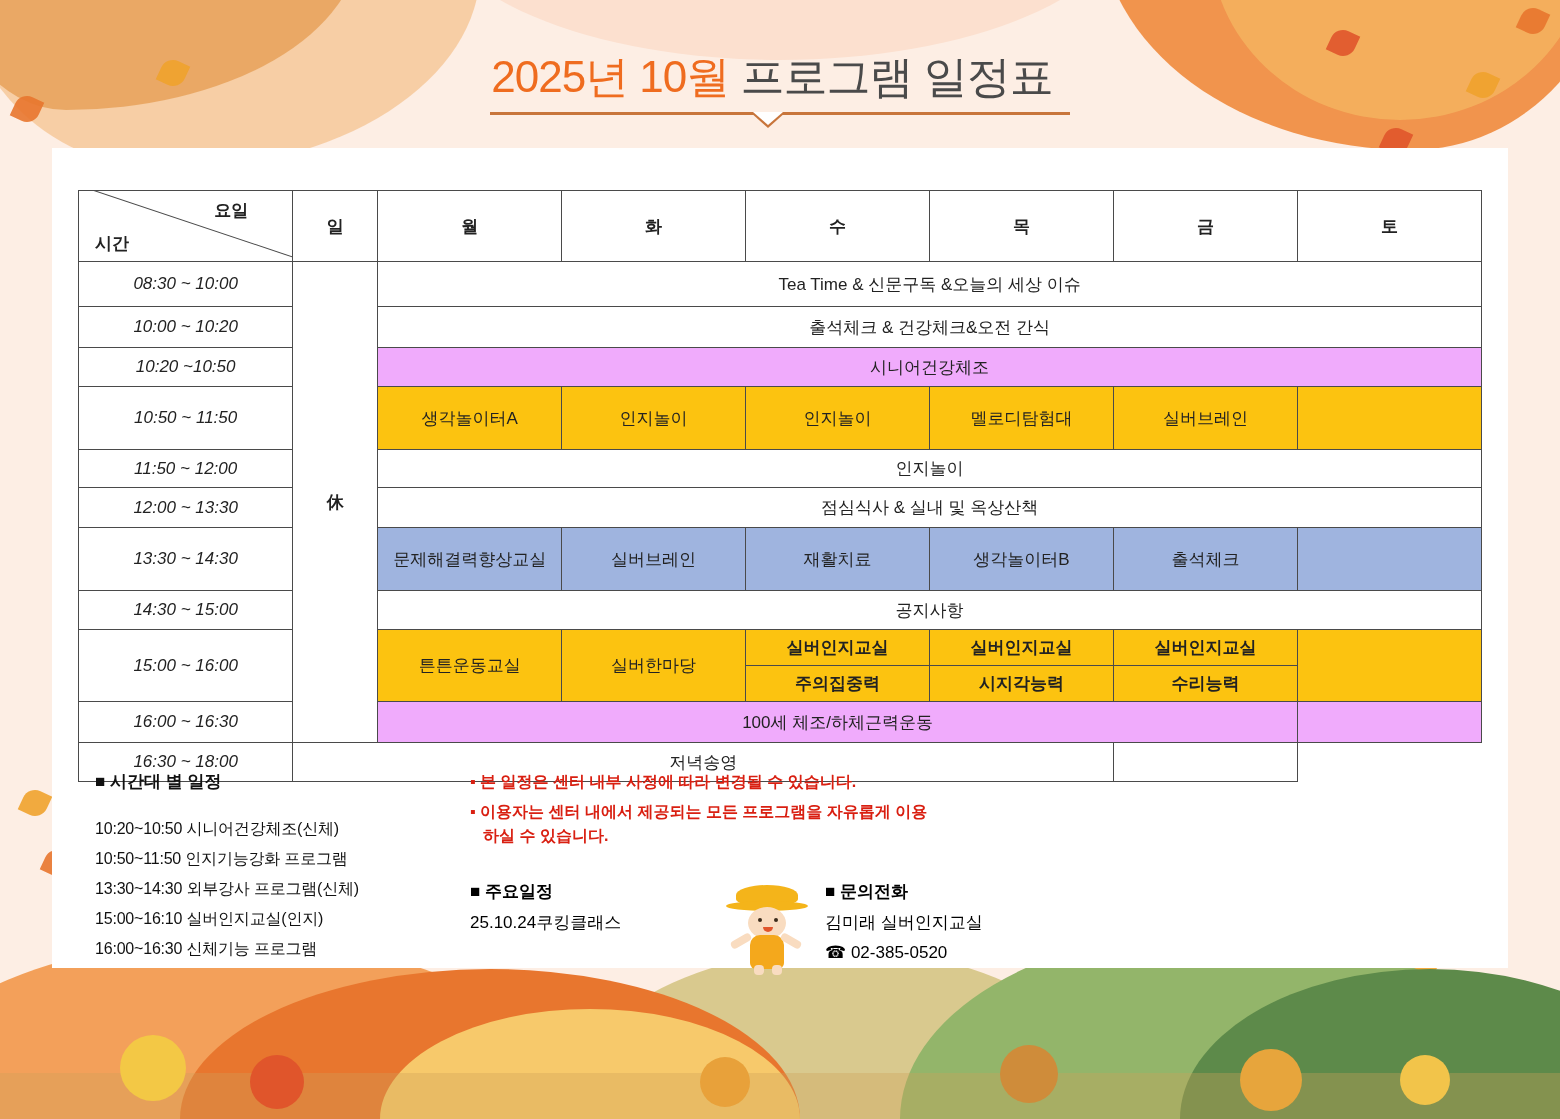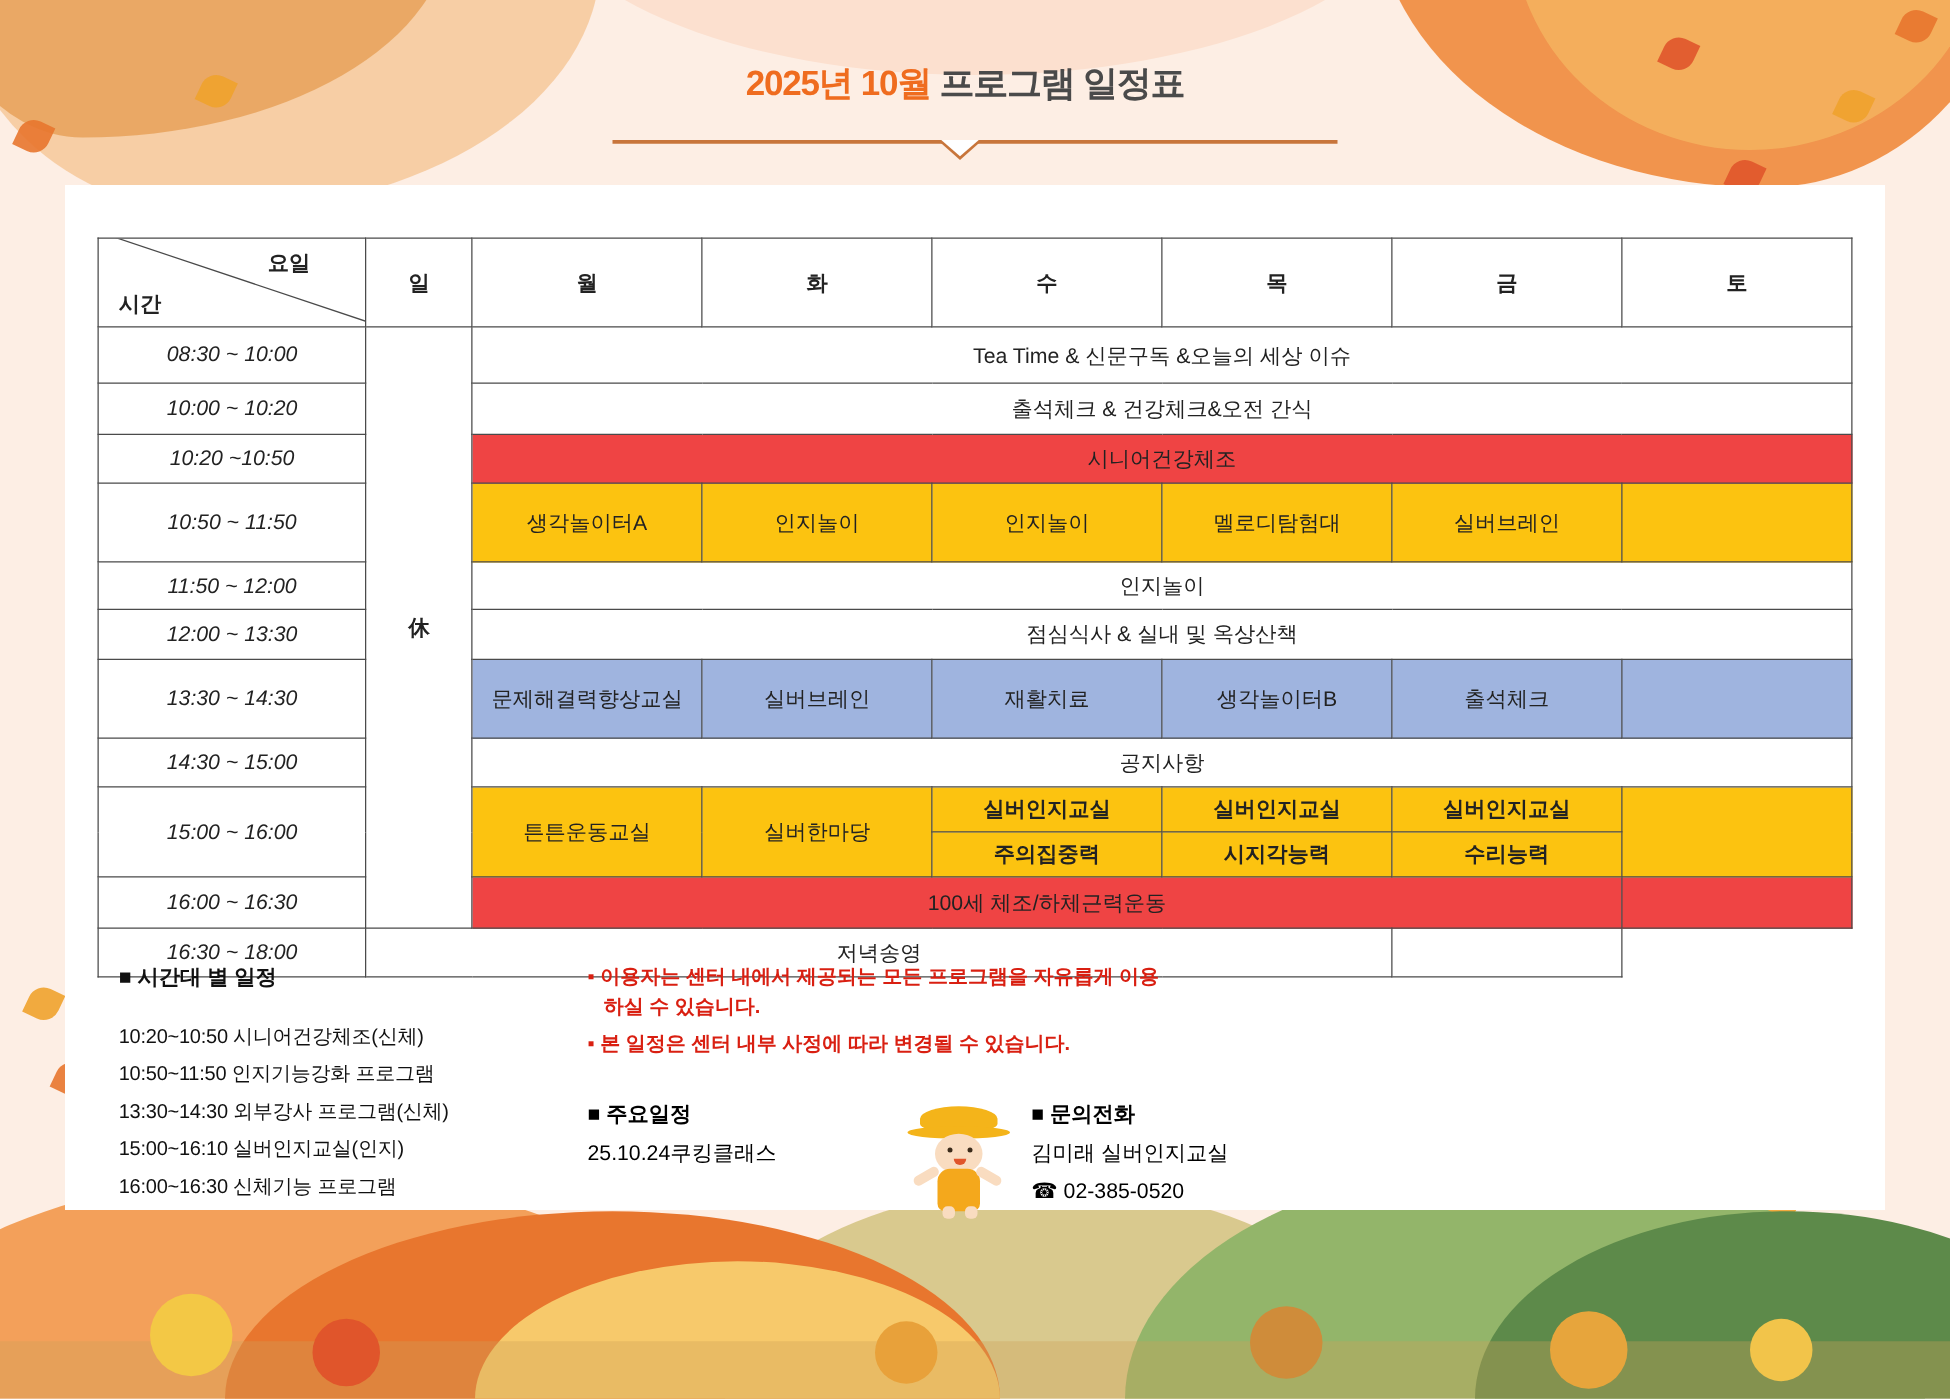--- a/index.html
+++ b/index.html
@@ -23,40 +23,40 @@
   .h5{left:1180px;bottom:0;width:500px;height:150px;background:#5d8a4a;}
   .h6{left:380px;bottom:0;width:420px;height:110px;background:#f7c96b;}
   .band{position:absolute;left:0;right:0;bottom:0;height:46px;background:#cfa05a;opacity:.35;}
   .tree{position:absolute;border-radius:50%;}
   .leaf{position:absolute;width:26px;height:26px;background:#e0552b;border-radius:50% 0 50% 0;transform:rotate(25deg);opacity:.9;}
   .leaf.y{background:#f0a22c;}
   .leaf.o{background:#e8762e;}
   
   .card{position:absolute;left:52px;top:148px;width:1456px;height:820px;background:#ffffff;}
   
-  .title{position:absolute;top:48px;left:0;right:16px;text-align:center;font-size:28px;font-weight:bold;letter-spacing:-1px;}
+  .title{position:absolute;top:48px;left:0;right:16px;text-align:center;font-size:44px;font-weight:normal;letter-spacing:-1px;}
   .title .o{color:#ef6c1f;}
   .title .d{color:#4a4a4a;}
   .title-underline{position:absolute;top:112px;left:490px;width:580px;height:3px;background:#c8753b;}
   .title-notch{position:absolute;top:112px;left:750px;width:0;height:0;border-left:18px solid transparent;border-right:18px solid transparent;border-top:16px solid #c8753b;}
   .title-notch-in{position:absolute;top:112px;left:753px;width:0;height:0;border-left:15px solid transparent;border-right:15px solid transparent;border-top:13px solid #ffffff;}
   
   table.sched{position:absolute;left:78px;top:190px;border-collapse:collapse;table-layout:fixed;width:1404px;}
   table.sched td, table.sched th{border:1px solid #4a4a4a;text-align:center;font-size:17px;color:#222;padding:0;}
   .corner{width:212px;height:70px;position:relative;}
   .corner .diag{position:absolute;left:0;top:0;width:100%;height:100%;overflow:hidden;}
   .corner .diag:after{content:"";position:absolute;left:-6px;top:-8px;width:252px;height:1px;background:#4a4a4a;transform:rotate(18.5deg);transform-origin:left top;}
   .corner .dow{position:absolute;right:44px;top:8px;font-weight:bold;font-size:17px;}
   .corner .tm{position:absolute;left:16px;bottom:6px;font-weight:bold;font-size:17px;}
   .dayhead{height:70px;font-weight:bold;font-size:19px;}
   .sun{color:#e02020;}
   .sat{color:#1b52c4;}
   .timecell{width:212px;font-size:17px;height:38px;font-style:italic;}
   .restcell{width:84px;color:#e02020;font-weight:bold;font-size:22px;}
-  .c-blue{background:#ef4444;}
+  .c-blue{background:#f0abfc;}
   .c-yellow{background:#fcc310;}
   .c-lav{background:#9fb4df;}
   .strong{font-weight:bold;}
   
   .notes{position:absolute;left:95px;top:770px;font-size:16px;color:#111;}
   .notes .hd{font-weight:bold;font-size:17px;margin-bottom:26px;}
   .notes .ln{margin-bottom:9px;letter-spacing:-0.2px;}
   .notice{position:absolute;left:470px;top:770px;font-size:16px;width:560px;}
   .notice .hd{font-weight:bold;font-size:17px;color:#111;margin-bottom:12px;}
   .notice .red{color:#d91f11;font-weight:bold;line-height:1.5;margin-bottom:6px;}
@@ -238,25 +238,25 @@
 <div class="notes">
   <div class="hd">■ 시간대 별 일정</div>
   <div class="ln">10:20~10:50  시니어건강체조(신체)</div>
   <div class="ln">10:50~11:50  인지기능강화 프로그램</div>
   <div class="ln">13:30~14:30  외부강사 프로그램(신체)</div>
   <div class="ln">15:00~16:10  실버인지교실(인지)</div>
   <div class="ln">16:00~16:30  신체기능 프로그램</div>
 </div>
 
 <div class="notice">
+  <div class="red">▪ 본 일정은 센터 내부 사정에 따라 변경될 수 있습니다.</div>
   <div class="red">
     <span>▪ 이용자는 센터 내에서 제공되는 모든 프로그램을 자유롭게 이용</span>
     <span class="ind">하실 수 있습니다.</span>
   </div>
-  <div class="red">▪ 본 일정은 센터 내부 사정에 따라 변경될 수 있습니다.</div>
 </div>
 
 <div class="mainsched">
   <div class="hd">■ 주요일정</div>
   <div>25.10.24쿠킹클래스</div>
 </div>
 
 <div class="contact">
   <div class="hd">■ 문의전화</div>
   <div class="ln">김미래 실버인지교실</div>

